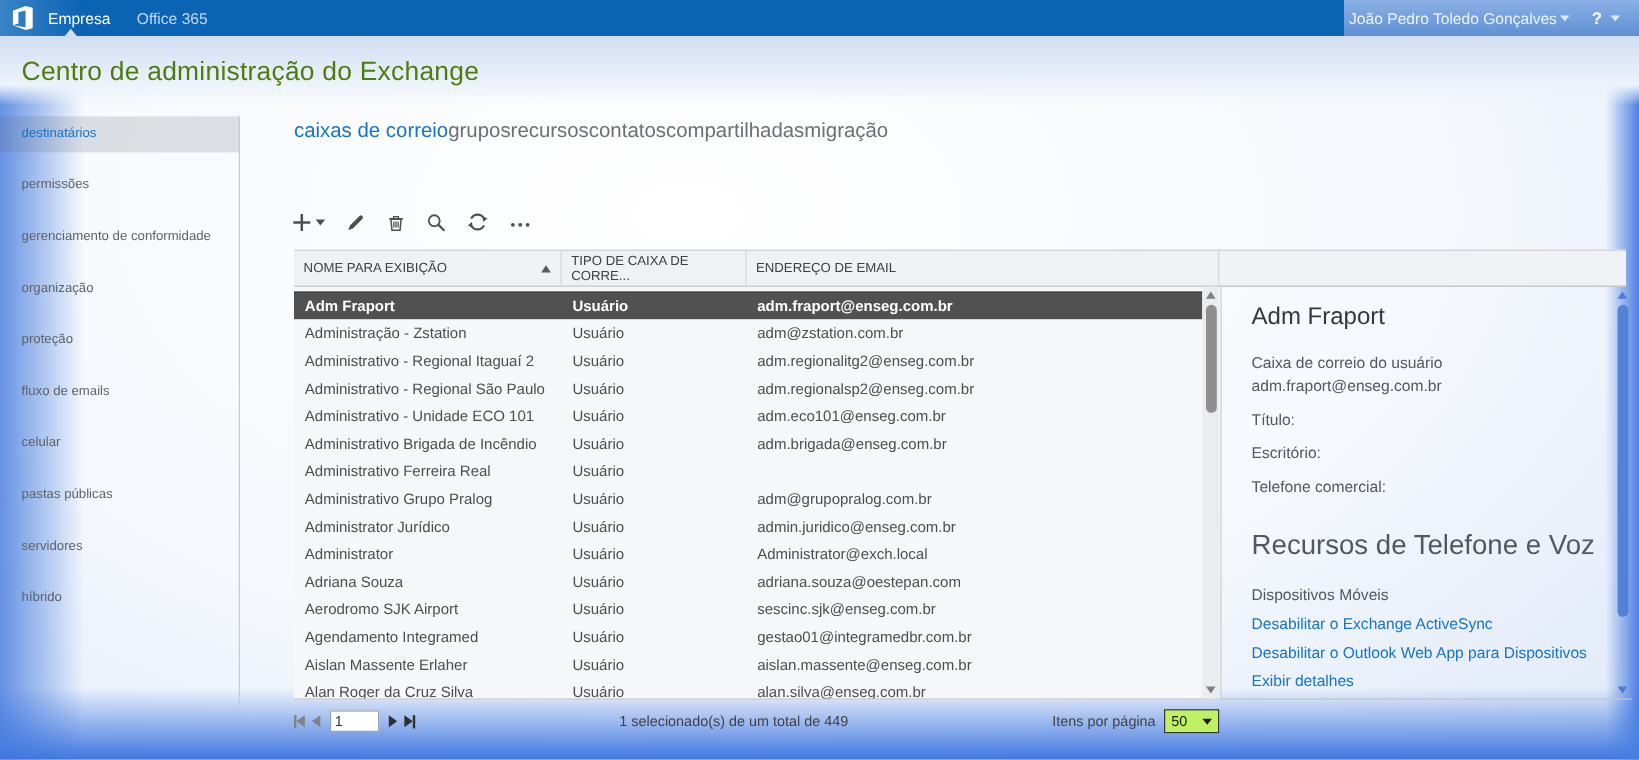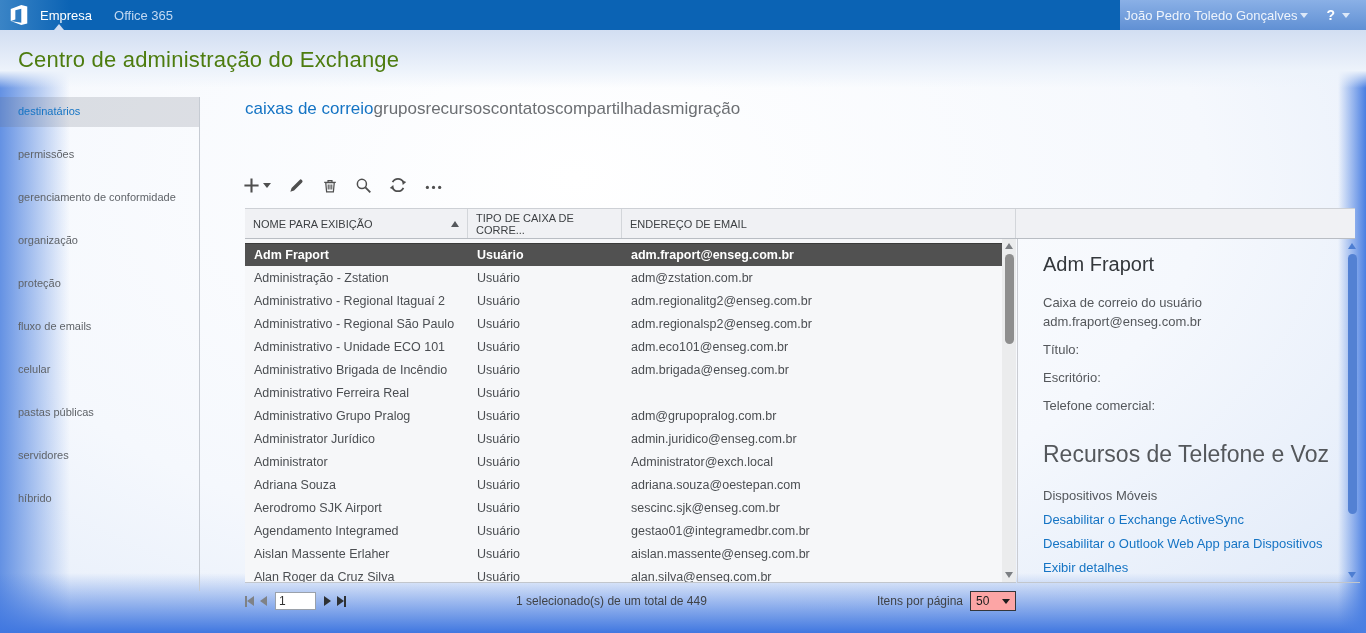--- a/index.html
+++ b/index.html
@@ -93,21 +93,21 @@
   .pg-ico{display:flex;align-items:center;cursor:pointer;}
   .pg-bar{width:2px;height:11px;background:currentColor;}
   .tri-l{width:0;height:0;border-top:5px solid transparent;border-bottom:5px solid transparent;border-right:7px solid currentColor;}
   .tri-r{width:0;height:0;border-top:5px solid transparent;border-bottom:5px solid transparent;border-left:7px solid currentColor;}
   .pg-dis{color:#7f8286;}
   .pg-en{color:#2e3134;}
   .pg-input{width:33px;height:16px;border:1px solid #9aa1ab;background:#fff;font-size:12px;padding:0 3px;color:#333;
     font-family:"Liberation Sans",sans-serif;margin:0 2px;}
   .pg-status{flex:1;text-align:center;}
   .pg-right{display:flex;align-items:center;gap:7px;}
-  .pg-select{width:46px;height:20px;box-sizing:border-box;border:1px solid #33363a;background:#fca5a5;
+  .pg-select{width:46px;height:20px;box-sizing:border-box;border:1px solid #33363a;background:#bef264;
     display:flex;align-items:center;justify-content:space-between;padding:0 5px;font-size:12px;color:#1d1d1d;cursor:pointer;}
   .pg-select .caret-sel{width:0;height:0;border-left:4px solid transparent;border-right:4px solid transparent;border-top:5px solid #1d1d1d;}
 </style>
 </head>
 <body>
 
 <div class="topbar">
   <div class="tb-left">
     <svg class="tb-logo" viewBox="0 0 24 24">
       <path fill="#ffffff" d="M14.5 1 L21 2.6 V21.4 L14.5 23 L3 18.6 L14.5 20.4 V5.2 L8 6.8 V16.9 L3 18.6 V5.4 Z"></path>

